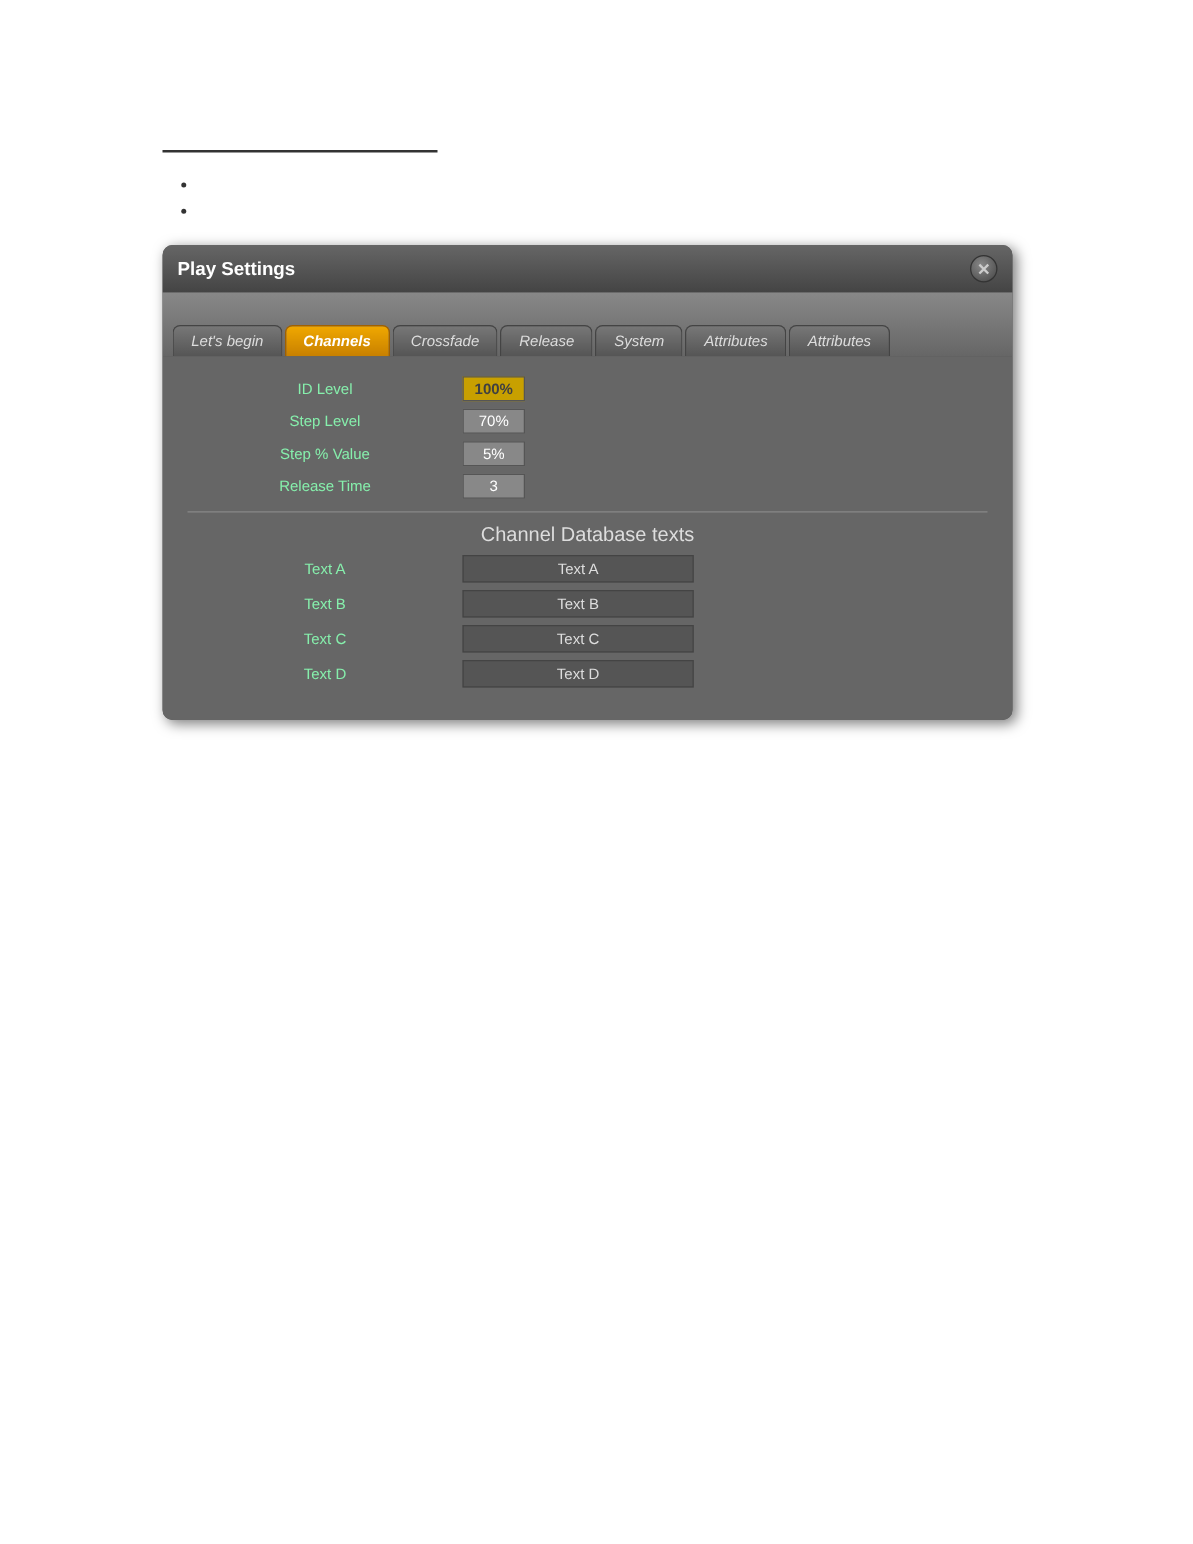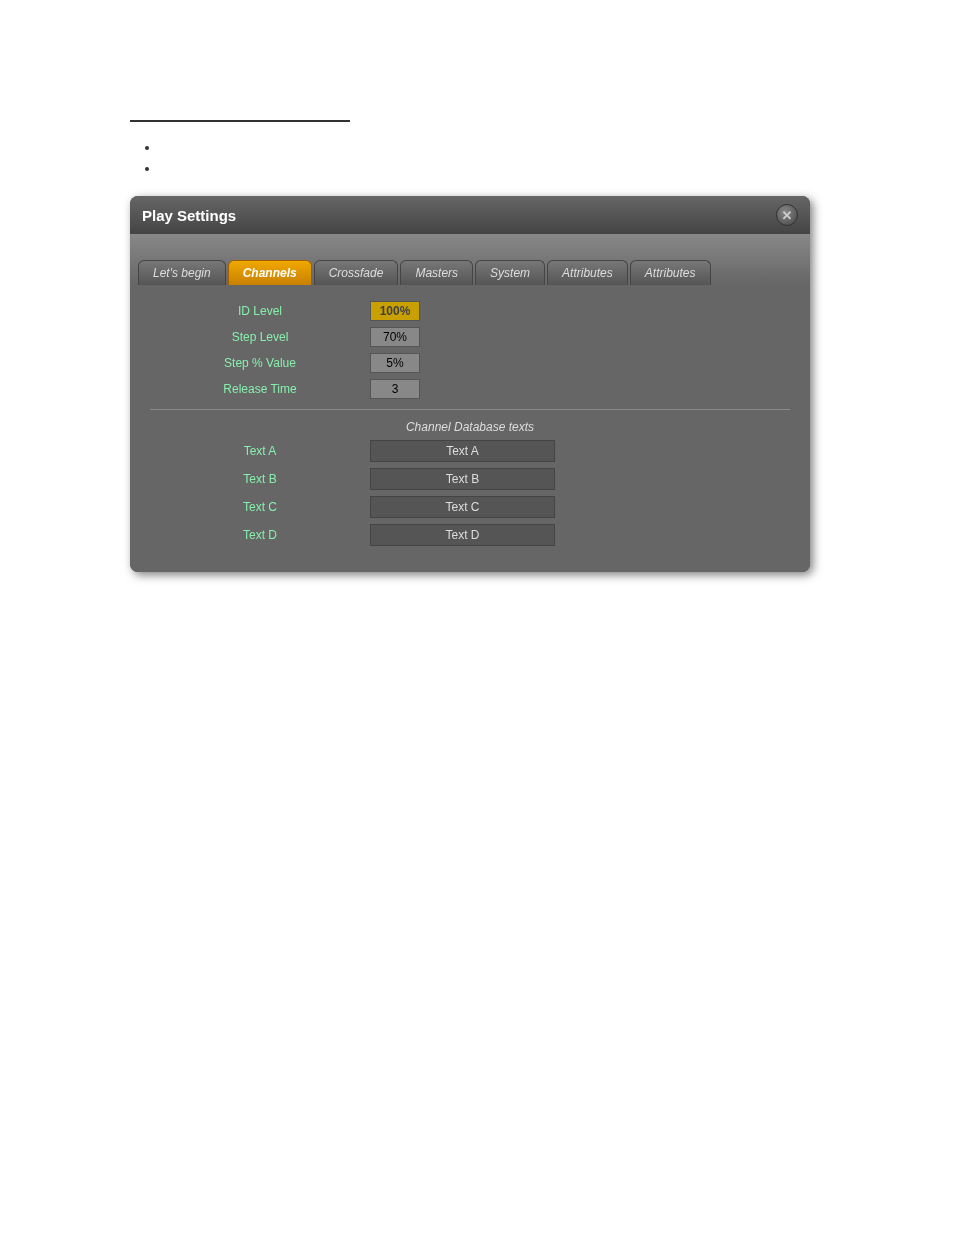--- a/index.html
+++ b/index.html
@@ -115,21 +115,21 @@
 
     .form-label {
       color: #86efac;
       font-size: 12px;
       width: 220px;
       flex-shrink: 0;
     }
 
     .value-box {
       background: #888;
-      color: #000000;
+      color: #ffffff;
       font-size: 12px;
       padding: 2px 8px;
       min-width: 50px;
       border: 1px solid #555;
     }
 
     .value-box.highlight {
       background: #c8a000;
       color: #404040;
       font-weight: bold;
@@ -144,23 +144,22 @@
     }
 
     .divider-line {
       border: none;
       border-top: 1px solid #888;
       margin: 10px 0;
     }
 
     .section-label {
       color: #ddd;
-      font-size: 12px;
+      font-size: 16px;
       margin-bottom: 6px;
-      font-style: italic;
     }
 
     .text-input-box {
       background: #555;
       color: #ddd;
       font-size: 12px;
       padding: 3px 8px;
       width: 185px;
       border: 1px solid #444;
     }
@@ -181,21 +180,21 @@
 
     <div class="dialog-titlebar">
       <span class="dialog-title">Play Settings</span>
       <div class="close-btn">✕</div>
     </div>
 
     <div class="tabs-bar">
       <div class="tab">Let's begin</div>
       <div class="tab active">Channels</div>
       <div class="tab">Crossfade</div>
-      <div class="tab">Masters</div>
+      <div class="tab">Release</div>
       <div class="tab">System</div>
       <div class="tab">Attributes</div>
       <div class="tab">Attributes</div>
     </div>
 
     <div class="dialog-body">
 
       <div class="form-row">
         <span class="form-label">ID Level</span>
         <div class="value-box highlight">100%</div>

